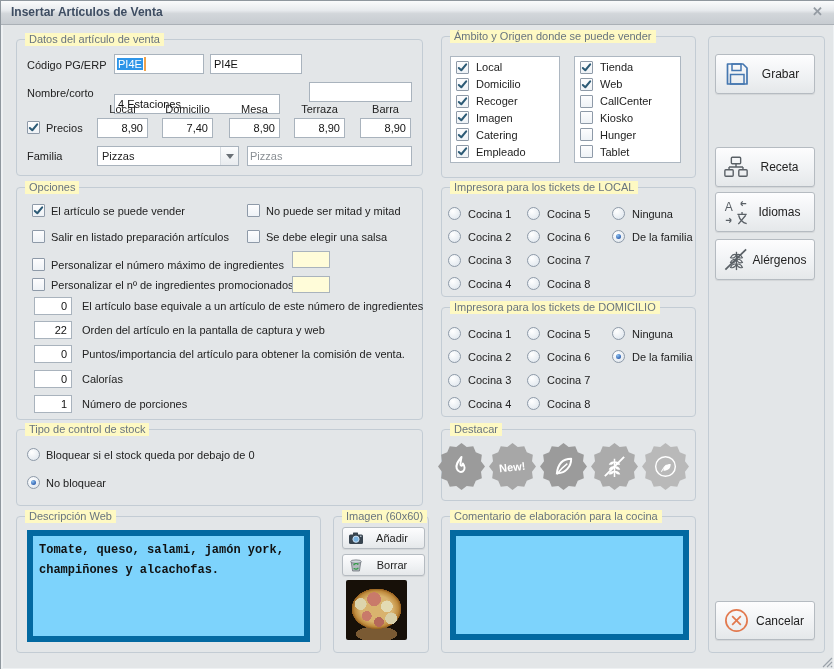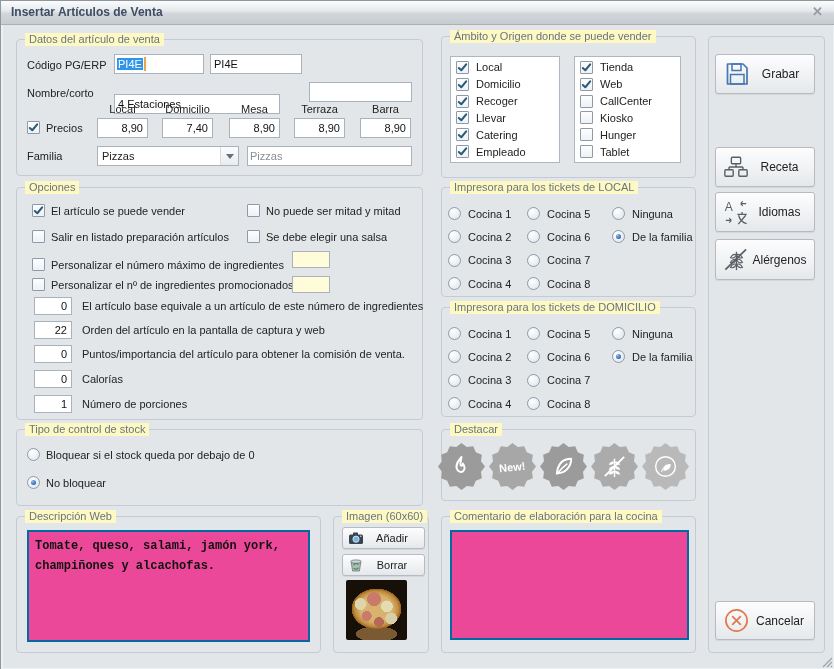--- a/index.html
+++ b/index.html
@@ -37,21 +37,21 @@
   .rcol{position:absolute;display:flex;flex-direction:column;}
   .rrow{height:23.3px;display:flex;align-items:center;gap:7px;white-space:nowrap;}
   .numrow{position:absolute;left:17px;display:flex;align-items:center;gap:10px;white-space:nowrap;}
   .numrow .input{position:static;width:38px;height:18px;}
   .btn{position:absolute;box-sizing:border-box;border:1px solid #b5bbc1;border-radius:3px;
     background:linear-gradient(#fdfdfe,#f0f2f4 55%,#e5e8ea);display:flex;align-items:center;cursor:default;box-shadow:0 1px 1px rgba(0,0,0,.07);}
   .btn .blbl{flex:1;text-align:center;font-size:12px;color:#222;padding-right:4px;}
   .btn.small .blbl{font-size:11px;}
   .badge{position:absolute;width:47px;height:47px;display:flex;align-items:center;justify-content:center;
     clip-path:polygon(100% 50%,91.5% 61.1%,93.3% 75%,80.4% 80.4%,75% 93.3%,61.1% 91.5%,50% 100%,38.9% 91.5%,25% 93.3%,19.6% 80.4%,6.7% 75%,8.5% 61.1%,0% 50%,8.5% 38.9%,6.7% 25%,19.6% 19.6%,25% 6.7%,38.9% 8.5%,50% 0%,61.1% 8.5%,75% 6.7%,80.4% 19.6%,93.3% 25%,91.5% 38.9%);}
-  textarea.area{position:absolute;box-sizing:border-box;background:#ec4899;border:2px solid #0369a1;resize:none;
+  textarea.area{position:absolute;box-sizing:border-box;background:#7dd3fc;border:6px solid #0369a1;resize:none;
     font-family:"Liberation Mono","DejaVu Sans Mono",monospace;font-weight:bold;font-size:12px;line-height:20px;padding:4px 6px;color:#111;outline:none;}
   textarea.area.plain{font-family:"Liberation Sans",sans-serif;font-weight:normal;}
   .pizza{position:absolute;width:61px;height:60px;border-radius:2px;background-color:#171008;
     background-image:
       radial-gradient(circle 6px at 24% 40%,#ddd4ac 97%,transparent),
       radial-gradient(circle 7px at 46% 32%,#c97a6a 97%,transparent),
       radial-gradient(circle 6px at 67% 44%,#e3dbb4 97%,transparent),
       radial-gradient(circle 5px at 34% 60%,#c97a6a 97%,transparent),
       radial-gradient(circle 6px at 74% 64%,#d8cfa8 97%,transparent),
       radial-gradient(circle 5px at 54% 70%,#b5685a 97%,transparent),
@@ -139,21 +139,21 @@
             </svg>
           </span>
           <span>Recoger</span>
         </div>
       <div class="cbrow">
           <span class="cb checked">
             <svg viewBox="0 0 12 12">
               <path class="tickpath" d="M2 6.5 L4.7 9 L10 2.5"></path>
             </svg>
           </span>
-          <span>Llevar</span>
+          <span>Imagen</span>
         </div>
       <div class="cbrow">
           <span class="cb checked">
             <svg viewBox="0 0 12 12">
               <path class="tickpath" d="M2 6.5 L4.7 9 L10 2.5"></path>
             </svg>
           </span>
           <span>Catering</span>
         </div>
       <div class="cbrow">

